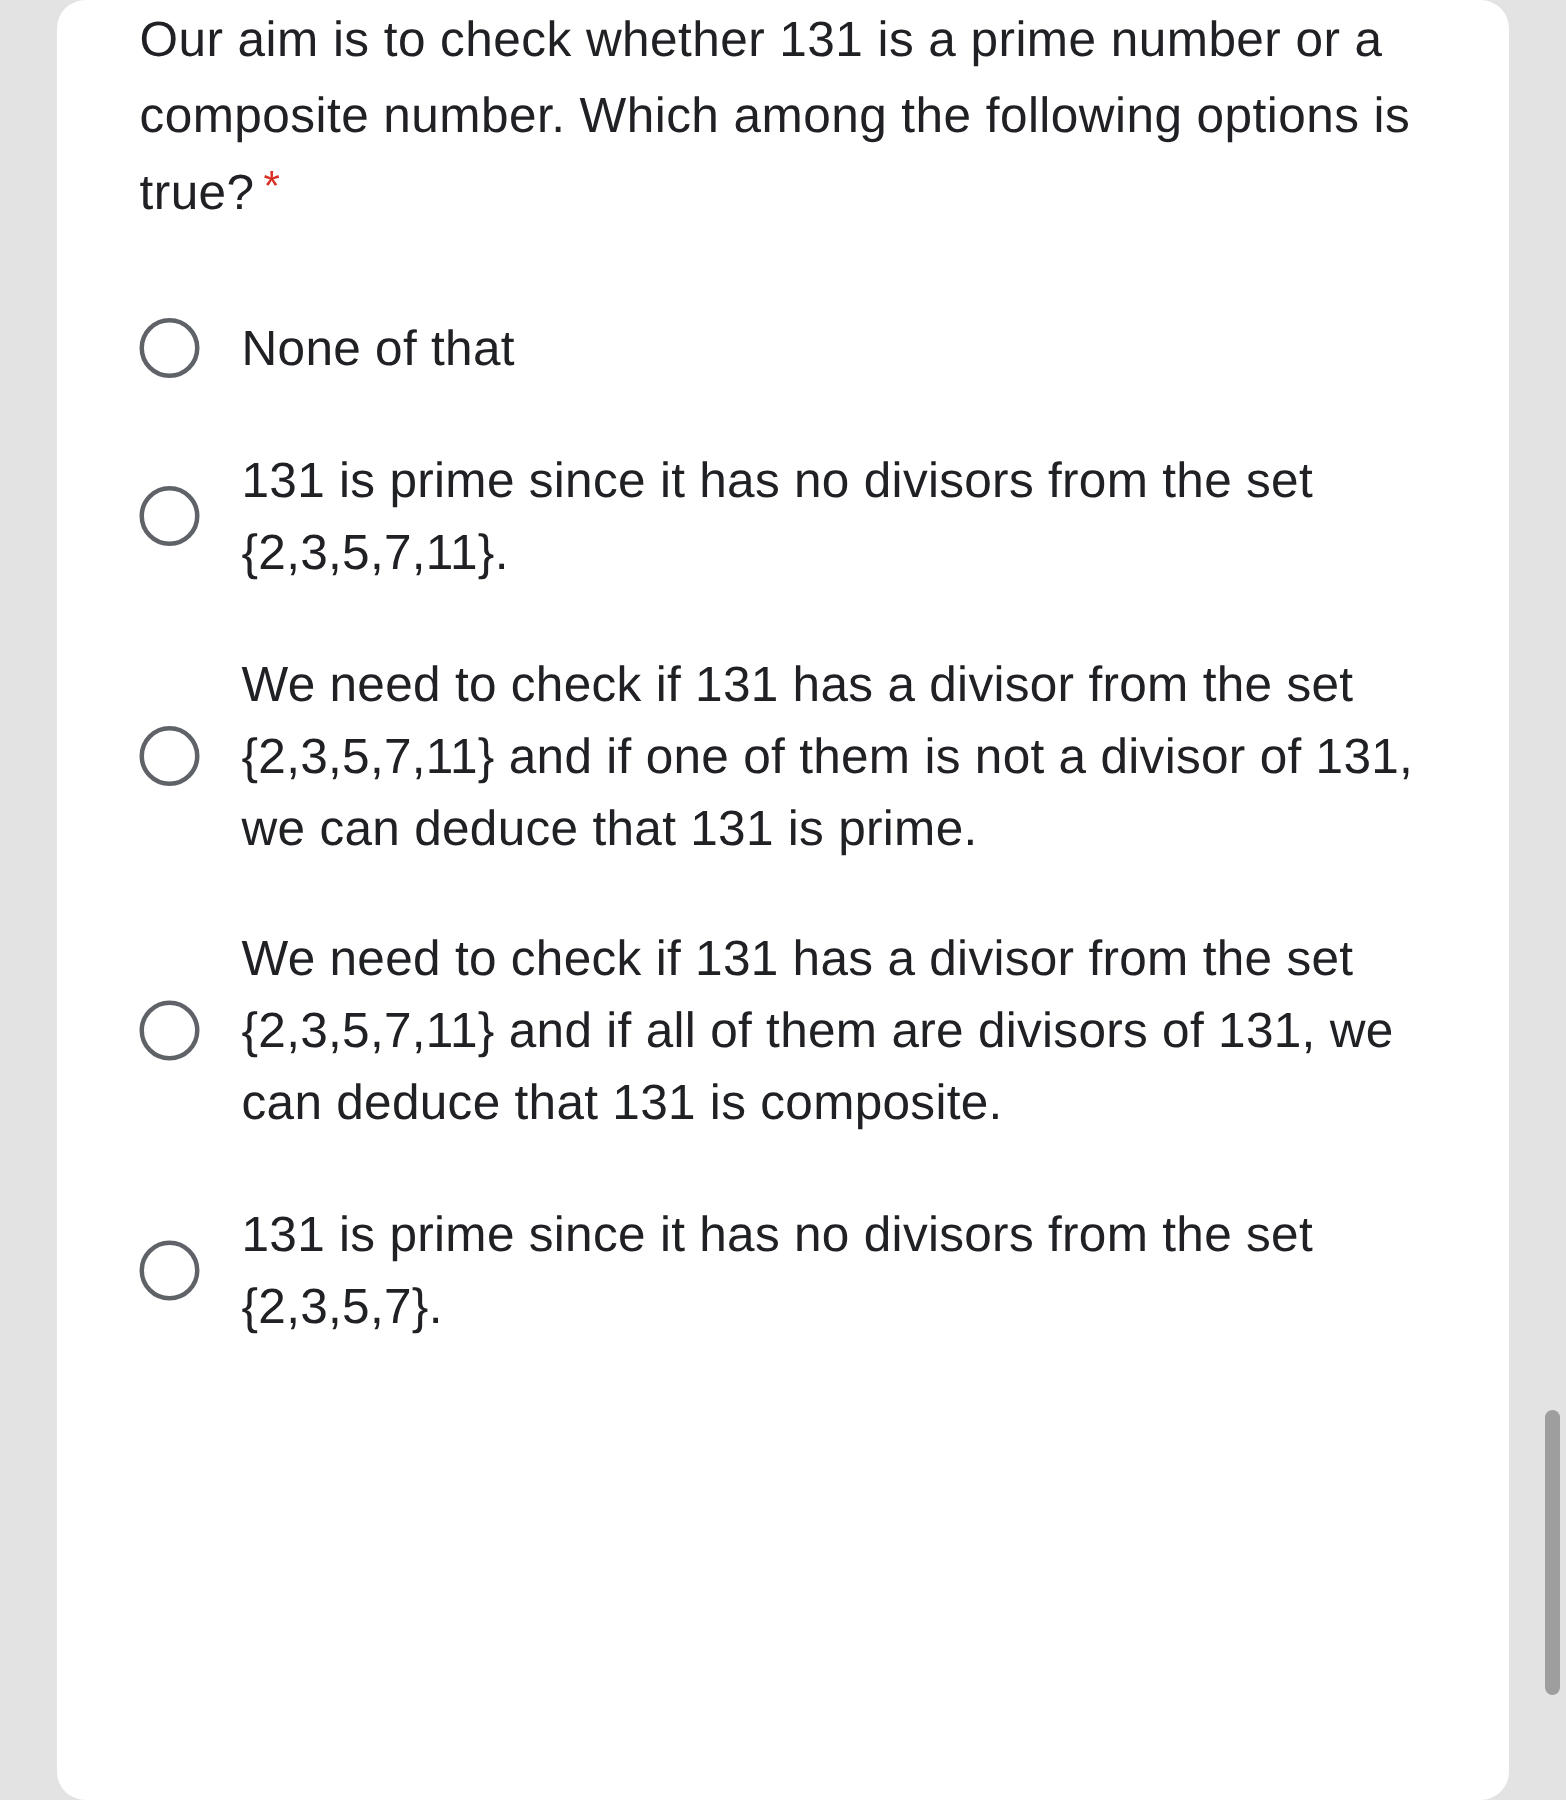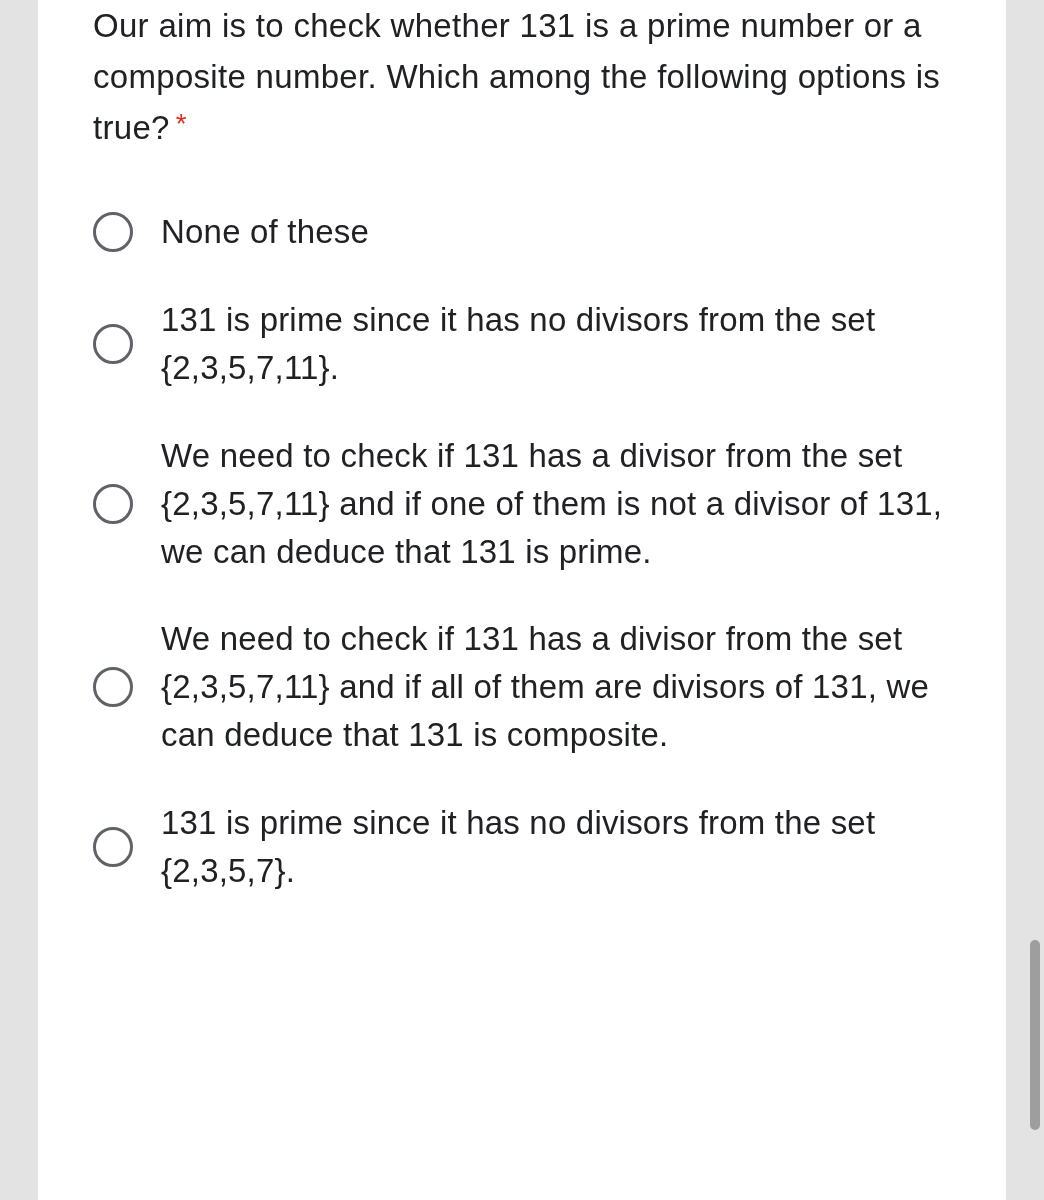--- a/index.html
+++ b/index.html
@@ -1,15 +1,15 @@
 <!DOCTYPE html>
 <html><head>
   <meta charset="utf-8">
   <style>
-    * { box-sizing: border-box; margin: 0; padding: 0; }
+    * { box-sizing: border-box; margin: 0; padding: 0; border-radius: 19px; }
     body {
       background: #e3e3e3;
       font-family: Arial, Helvetica, sans-serif;
       width: 1044px;
       height: 1200px;
       overflow: hidden;
       position: relative;
     }
     .card {
       background: #ffffff;
@@ -76,21 +76,21 @@
 
 <div class="card">
   <div class="question-text">
     <span>Our aim is to check whether 131 is a prime number or a composite number. Which among the following options is true?</span><span class="required">*</span>
   </div>
 
   <div class="options">
 
     <div class="option-row">
       <div class="radio-outer"></div>
-      <div class="option-label">None of these</div>
+      <div class="option-label">None of that</div>
     </div>
 
     <div class="option-row">
       <div class="radio-outer"></div>
       <div class="option-label">131 is prime since it has no divisors from the set {2,3,5,7,11}.</div>
     </div>
 
     <div class="option-row">
       <div class="radio-outer"></div>
       <div class="option-label">We need to check if 131 has a divisor from the set {2,3,5,7,11} and if one of them is not a divisor of 131, we can deduce that 131 is prime.</div>

